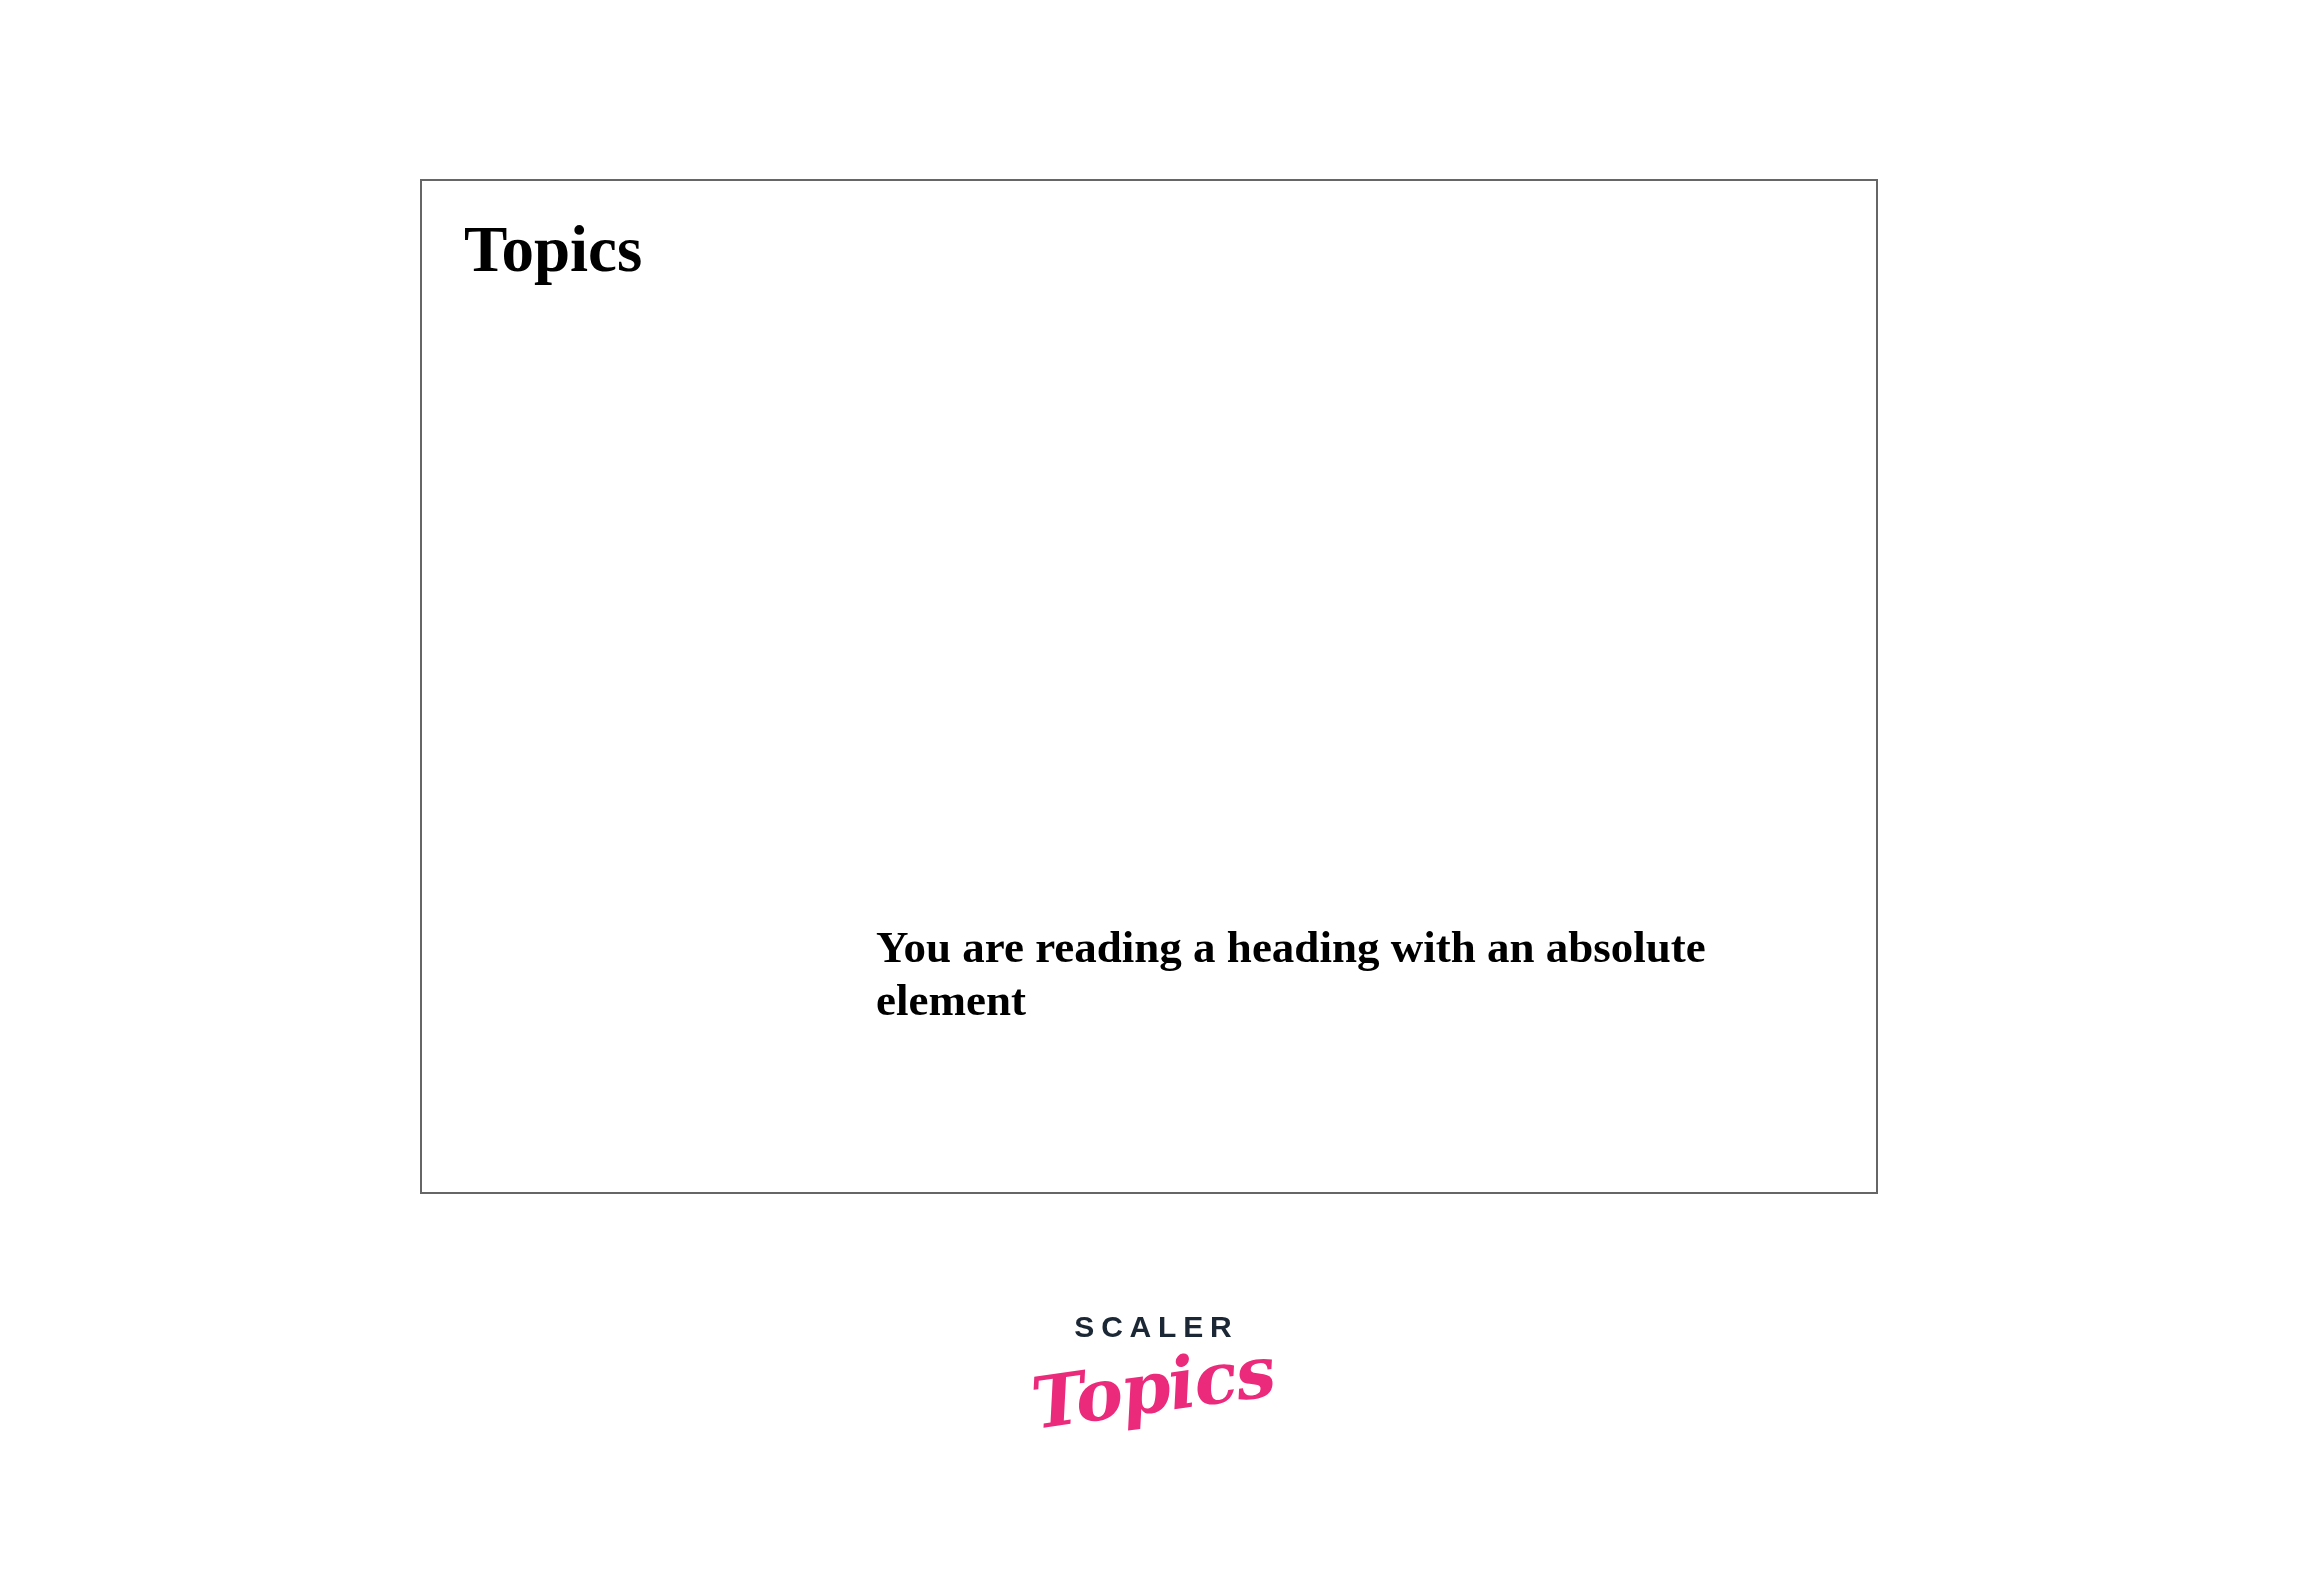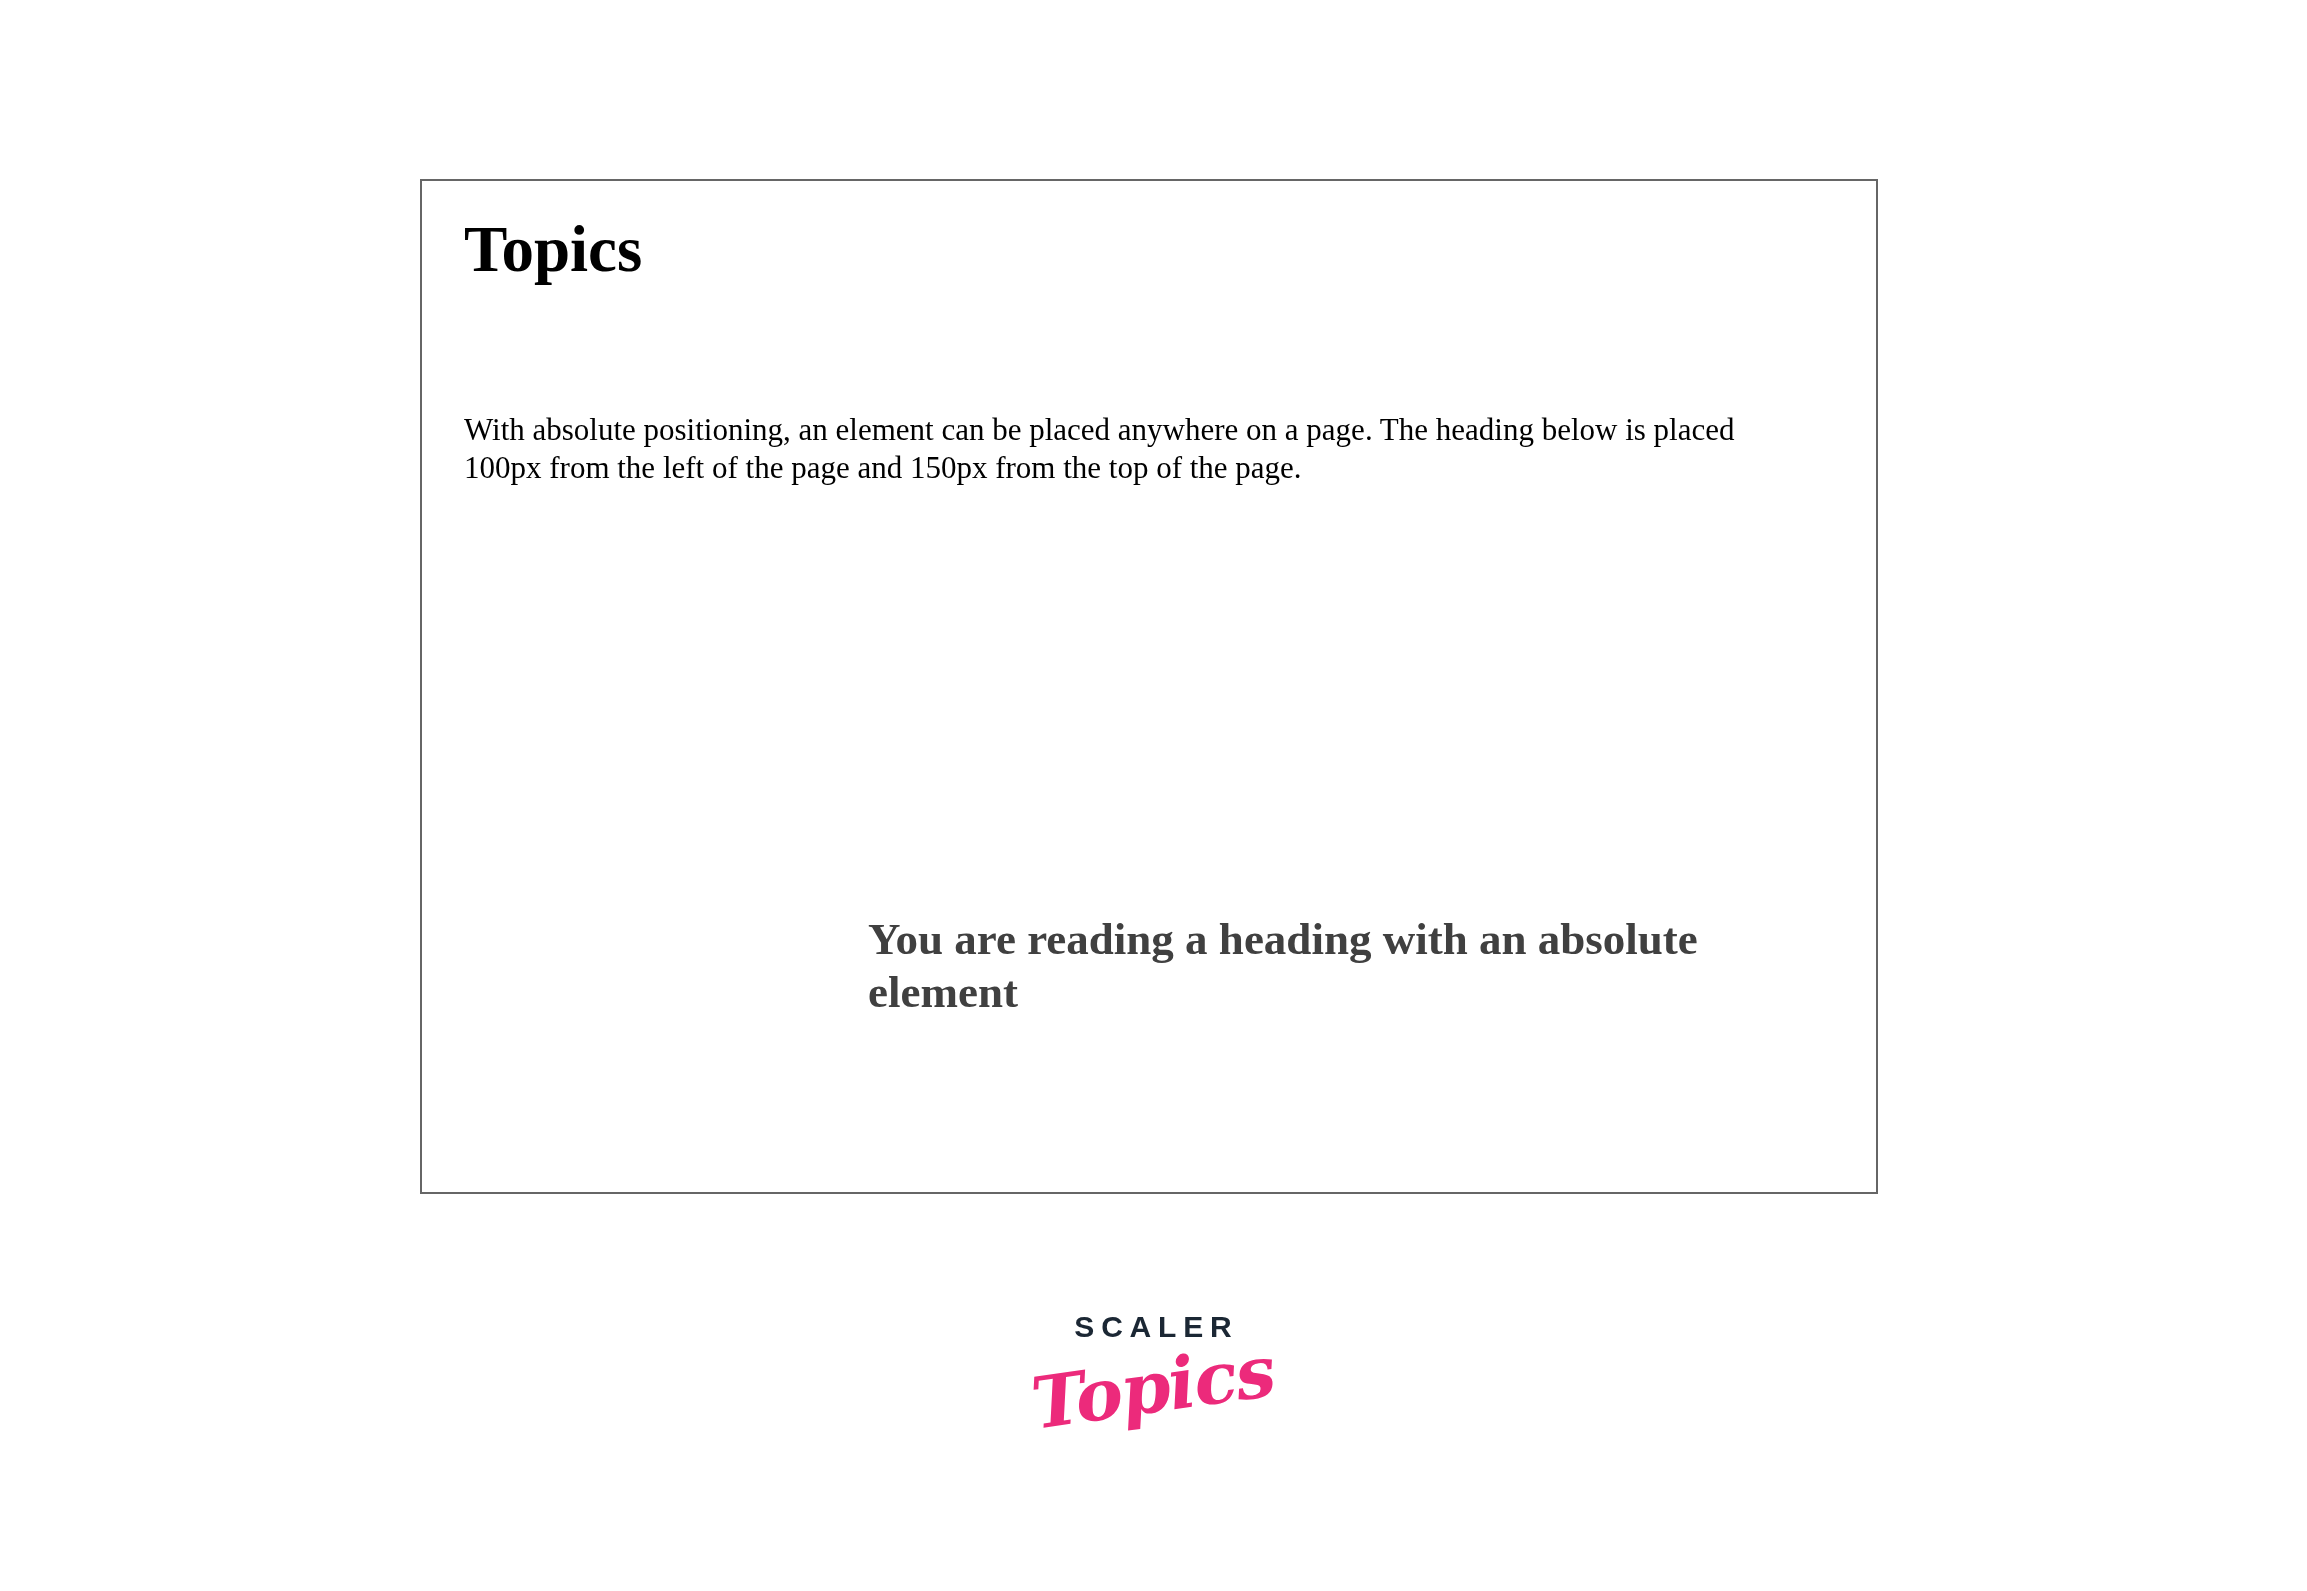--- a/index.html
+++ b/index.html
@@ -50,27 +50,27 @@
     font-family: "Liberation Serif", serif;
     font-weight: normal;
     font-size: 31px;
     line-height: 38px;
     color: #000000;
   }
   .absolute-heading {
     position: absolute;
     left: 446px;
     top: 732px;
-    margin: 0;
+    margin: 8px;
     width: 963px;
     font-family: "Liberation Serif", serif;
     font-weight: bold;
     font-size: 45px;
     line-height: 53px;
-    color: #404040;
+    color: #000000;
   }
 
   
   .logo {
     position: absolute;
     left: 1153px;
     top: 1305px;
     width: 0;
     text-align: center;
   }
@@ -106,24 +106,20 @@
 <body>
 
 <div class="canvas">
 
   <div class="demo-page" style="border-color: rgb(102, 102, 102);">
 
     <h1 class="main-heading">
       <span class="line">Topics</span>
     </h1>
 
-    <p class="intro-paragraph">
-      <span class="line">With absolute positioning, an element can be placed anywhere on a page. The heading below is placed</span>
-      <span class="line">100px from the left of the page and 150px from the top of the page.</span>
-    </p>
 
     <h2 class="absolute-heading">
       <span class="line">You are reading a heading with an absolute</span>
       <span class="line">element</span>
     </h2>
 
   </div>
 
   <div class="logo">
     <div class="logo-wordmark" style="color: rgb(27, 39, 52);">SCALER</div>

